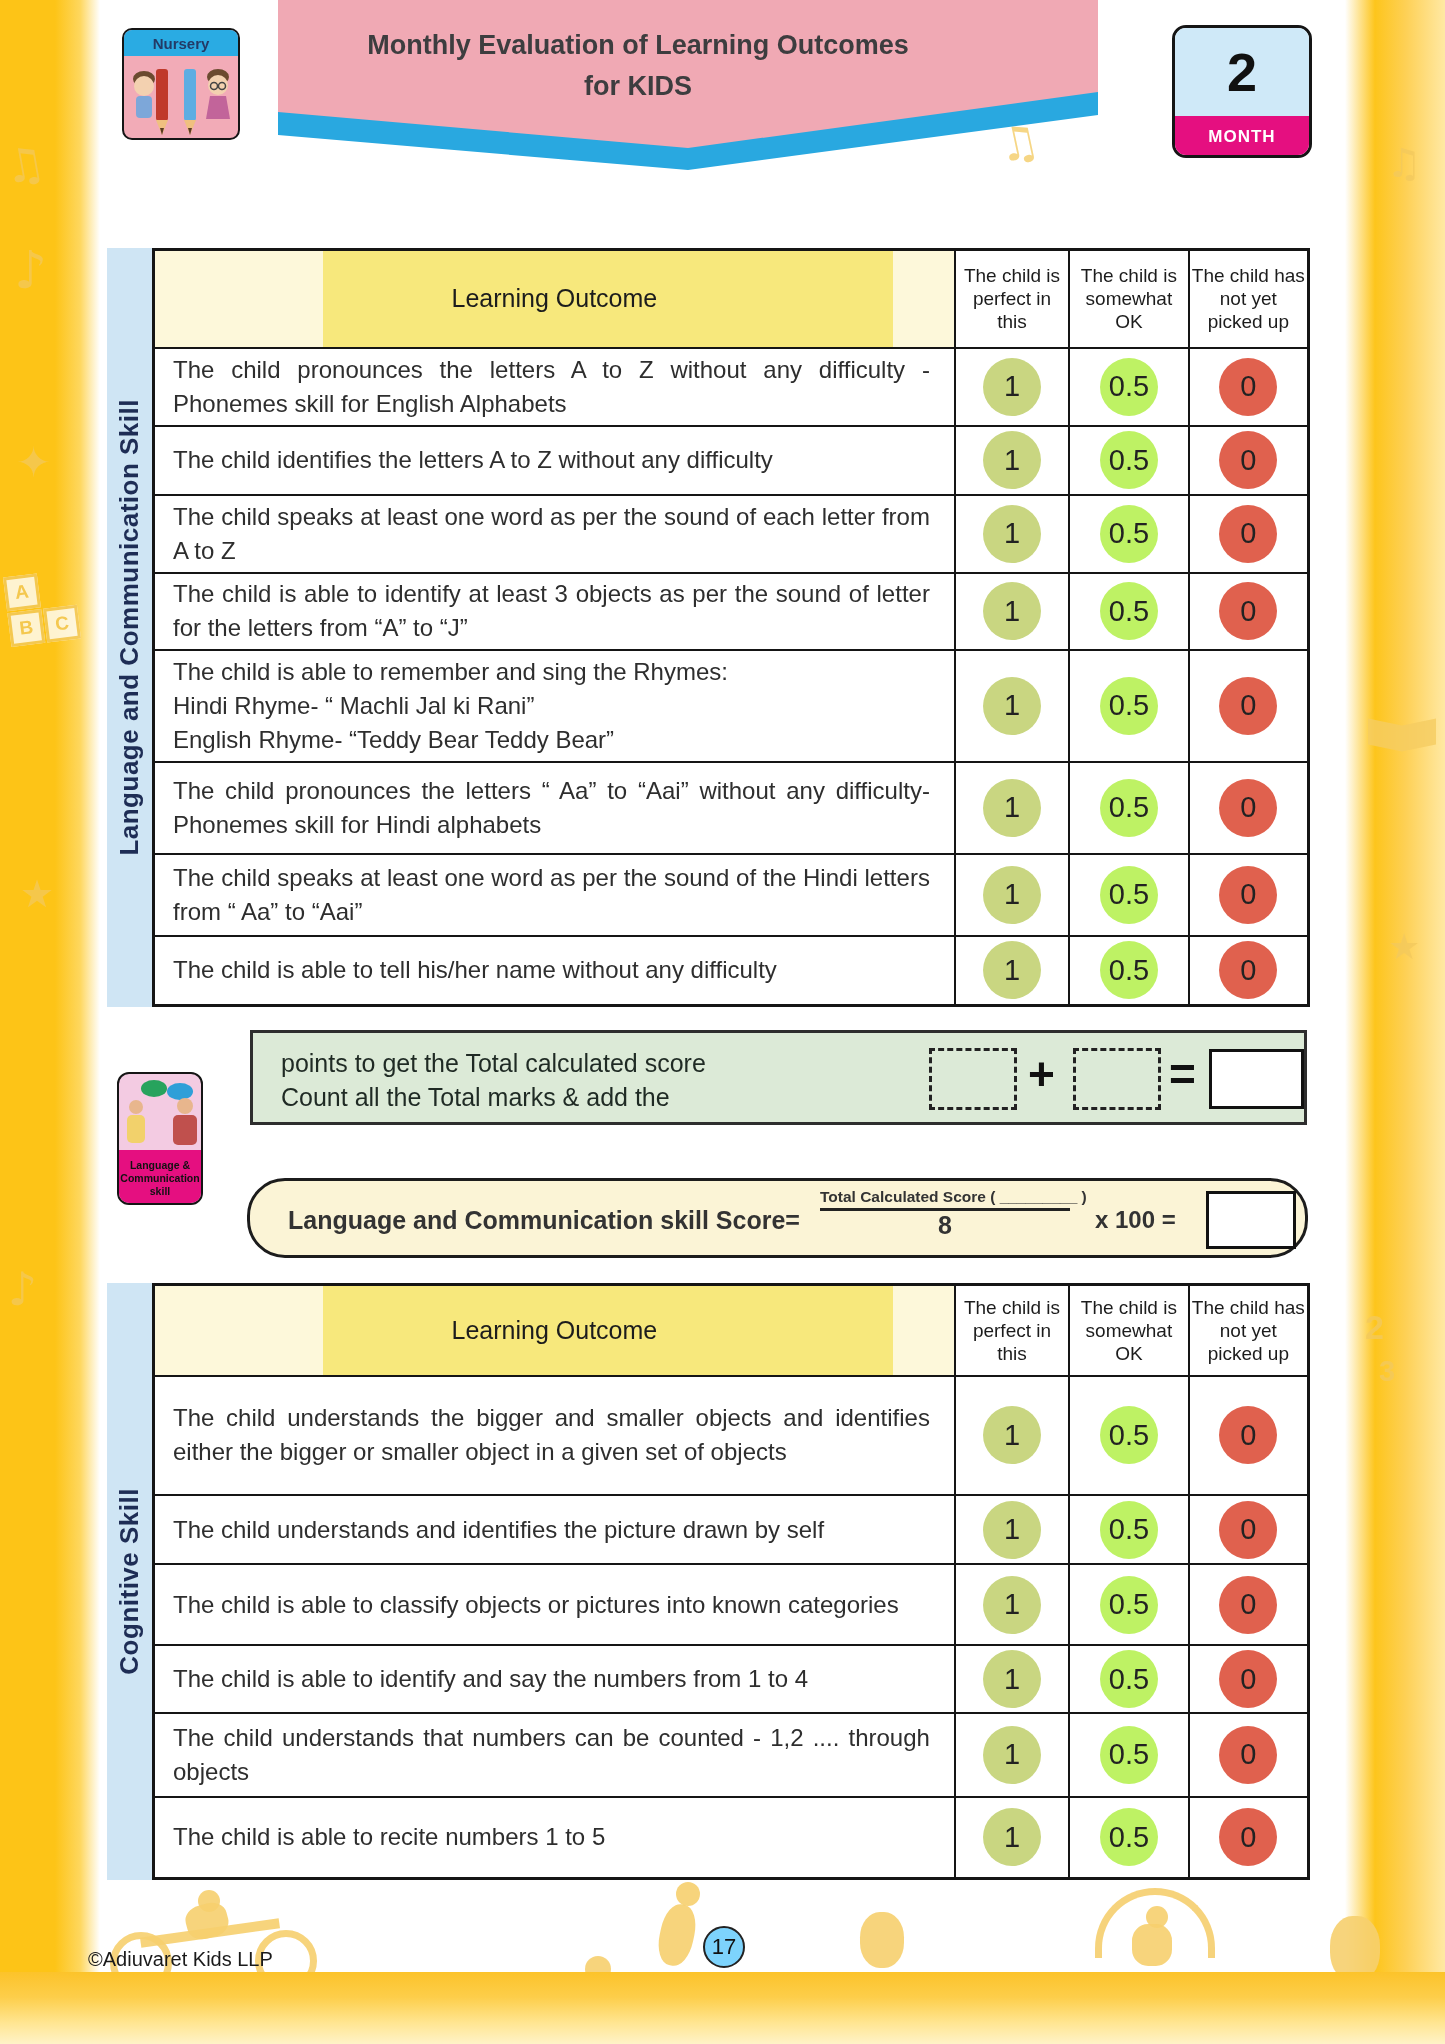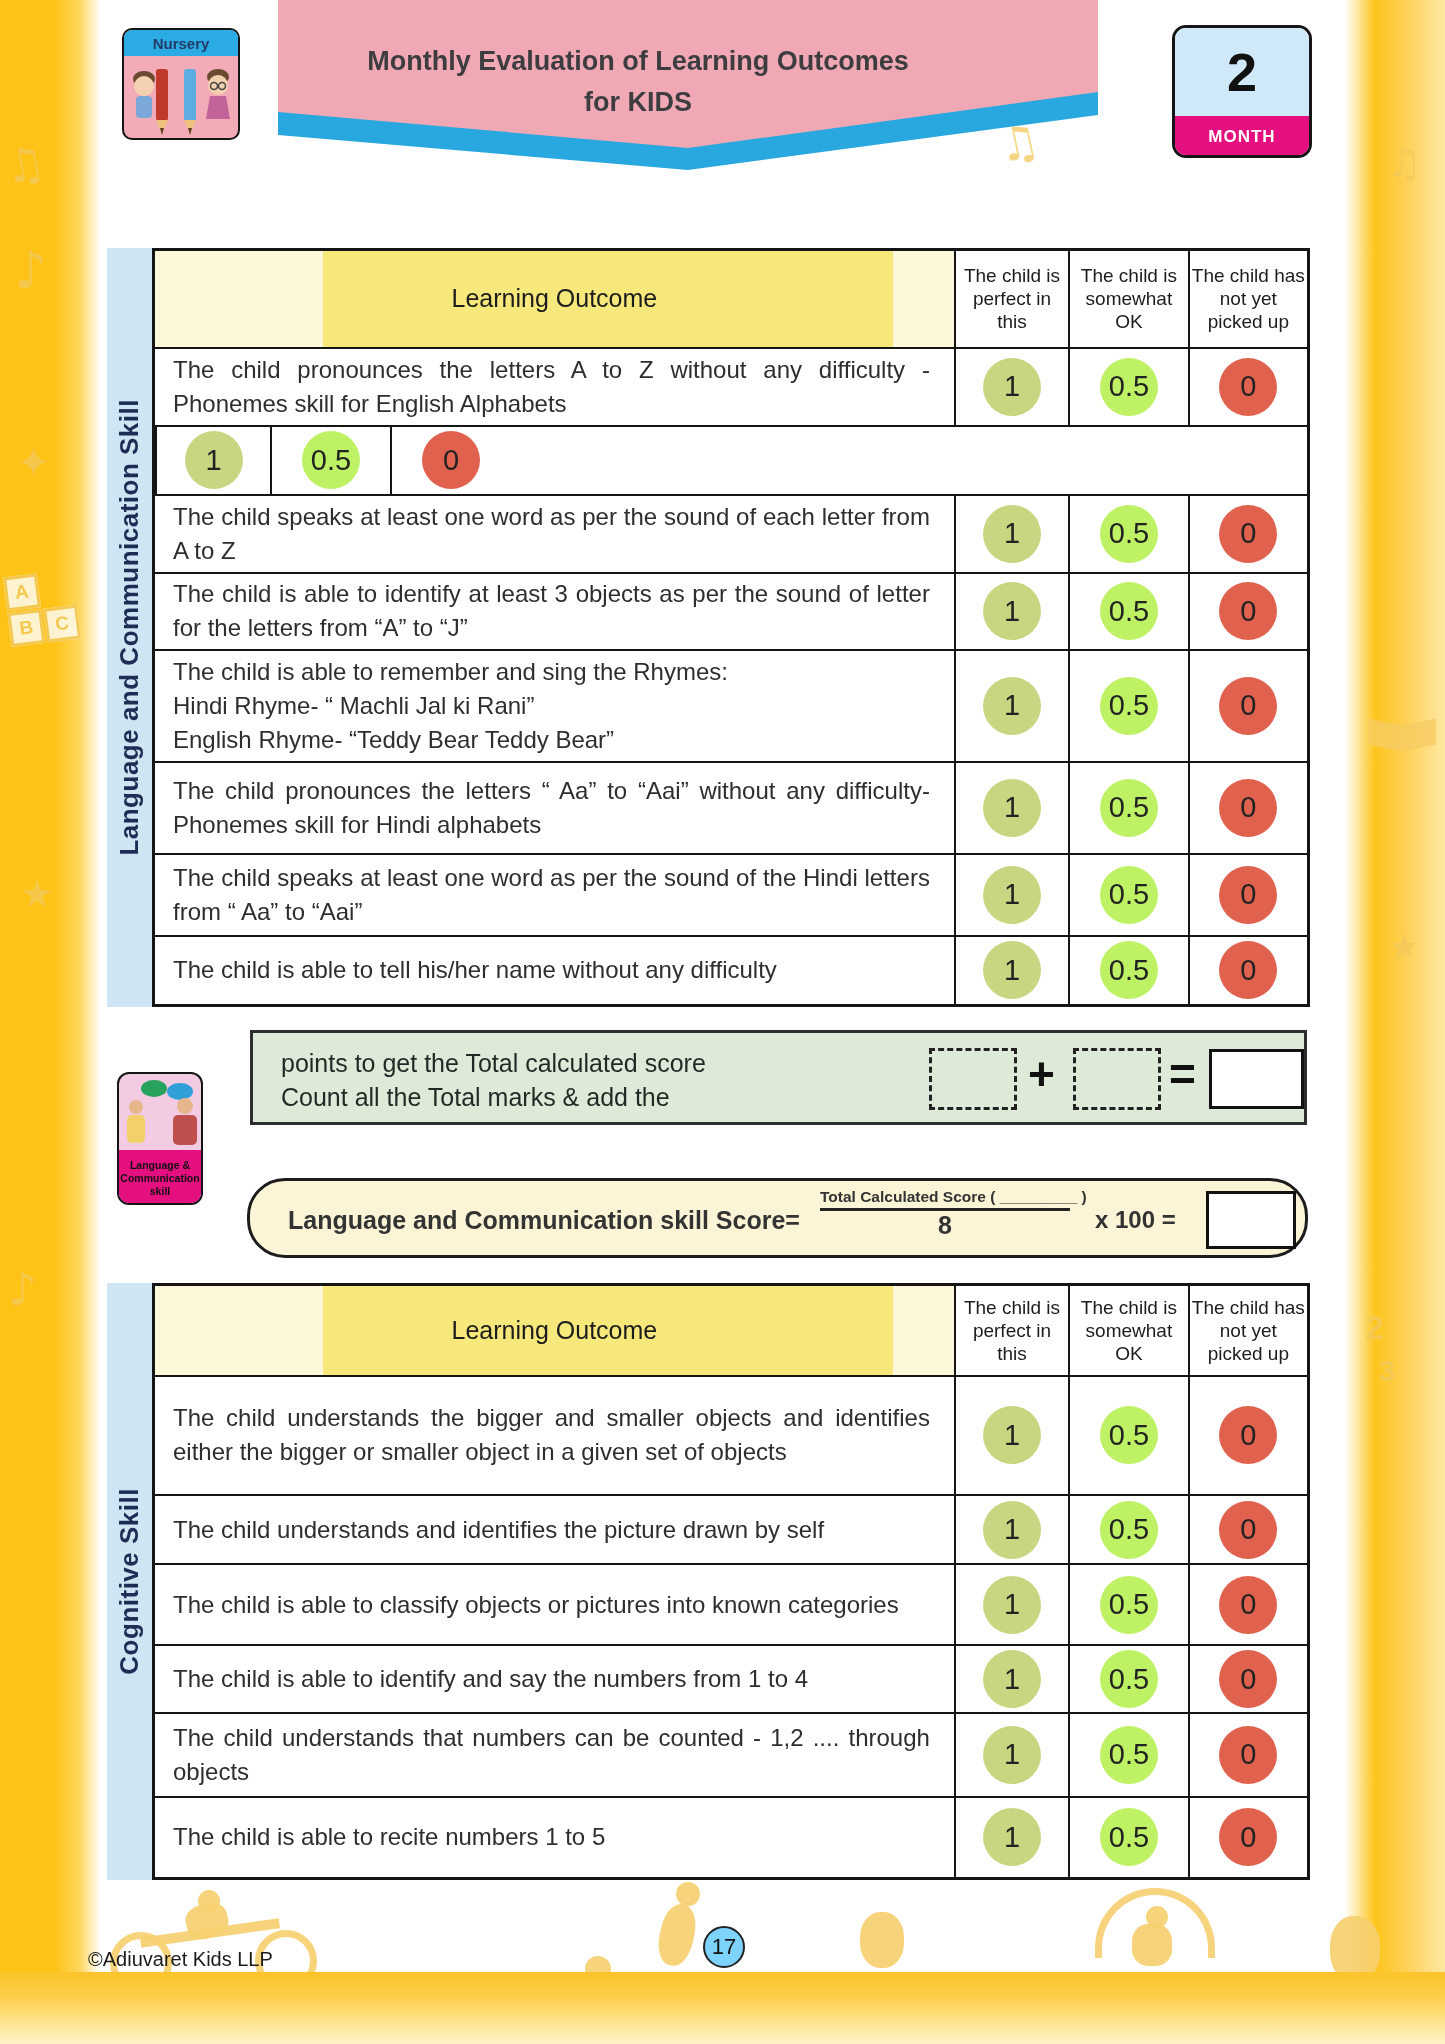--- a/index.html
+++ b/index.html
@@ -28,21 +28,21 @@
     border:2.5px solid #151515; border-radius:10px; overflow:hidden; background:#f2abb7; z-index:2; }
   .nc-top { height:26px; background:#2aabe3; display:flex; align-items:center; justify-content:center;
     font-weight:bold; font-size:15px; color:#233a66; }
   .nc-body { height:86px; display:flex; align-items:center; justify-content:center; }
 
   .banner { position:absolute; left:278px; top:0; width:820px; height:172px; z-index:2; }
   .banner-blue { position:absolute; left:0; top:0; width:820px; height:172px; background:#29a8e0;
     clip-path:polygon(0 95px,820px 72px,820px 115px,410px 170px,0 135px); }
   .banner-pink { position:absolute; left:0; top:0; width:820px; height:172px; background:#f0a9b4;
     clip-path:polygon(0 0,820px 0,820px 92px,410px 148px,0 112px); }
-  .banner-text { position:absolute; left:0; top:16px; width:720px; text-align:center; }
+  .banner-text { position:absolute; left:0; top:0; width:720px; text-align:center; }
   .banner-text .t1 { margin-top:30px; font-size:27px; font-weight:bold; color:#3d3d3f; }
   .banner-text .t2 { margin-top:10px; font-size:27px; font-weight:bold; color:#3d3d3f; }
 
   .month-badge { position:absolute; left:1172px; top:25px; width:140px; height:133px;
     border:3px solid #151515; border-radius:14px; overflow:hidden; z-index:2; }
   .mb-top { height:88px; background:#cfe9f8; display:flex; align-items:center; justify-content:center;
     font-size:54px; font-weight:bold; color:#111; }
   .mb-bot { height:42px; background:#e50f80; display:flex; align-items:center; justify-content:center;
     font-size:17px; font-weight:bold; color:#fff; letter-spacing:1px; }
 
@@ -200,20 +200,23 @@
           <span class="circ cg">1</span>
         </div>
       <div class="c-score w3">
           <span class="circ cy">0.5</span>
         </div>
       <div class="c-score w4">
           <span class="circ cr">0</span>
         </div>
     </div>
     <div class="trow" style="height:70px">
+      <div class="c-out">
+          <span class="outcome-text">The child identifies the letters A to Z without any difficulty</span>
+        </div>
       <div class="c-score w2">
           <span class="circ cg">1</span>
         </div>
       <div class="c-score w3">
           <span class="circ cy">0.5</span>
         </div>
       <div class="c-score w4">
           <span class="circ cr">0</span>
         </div>
     </div>

